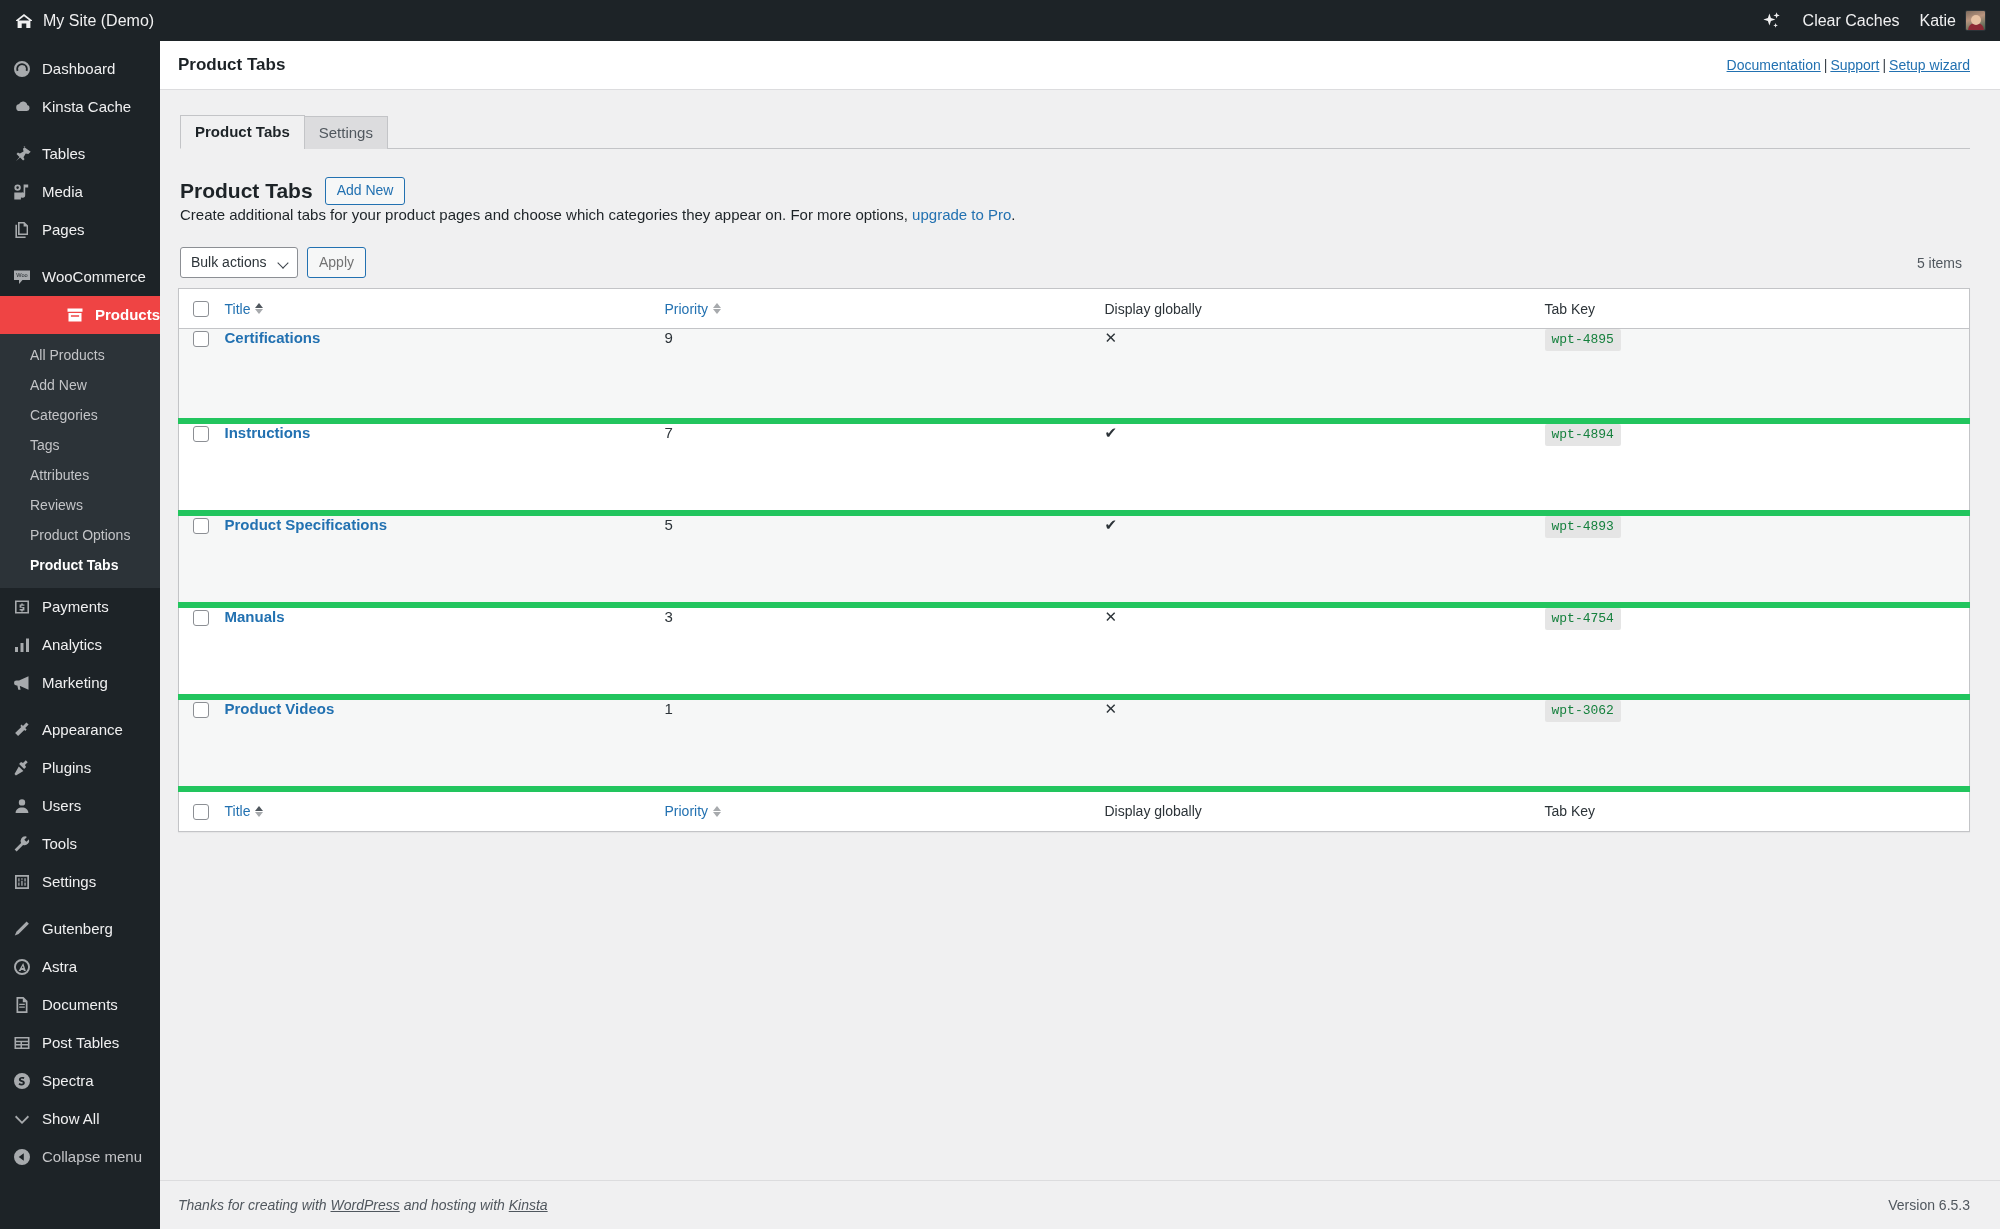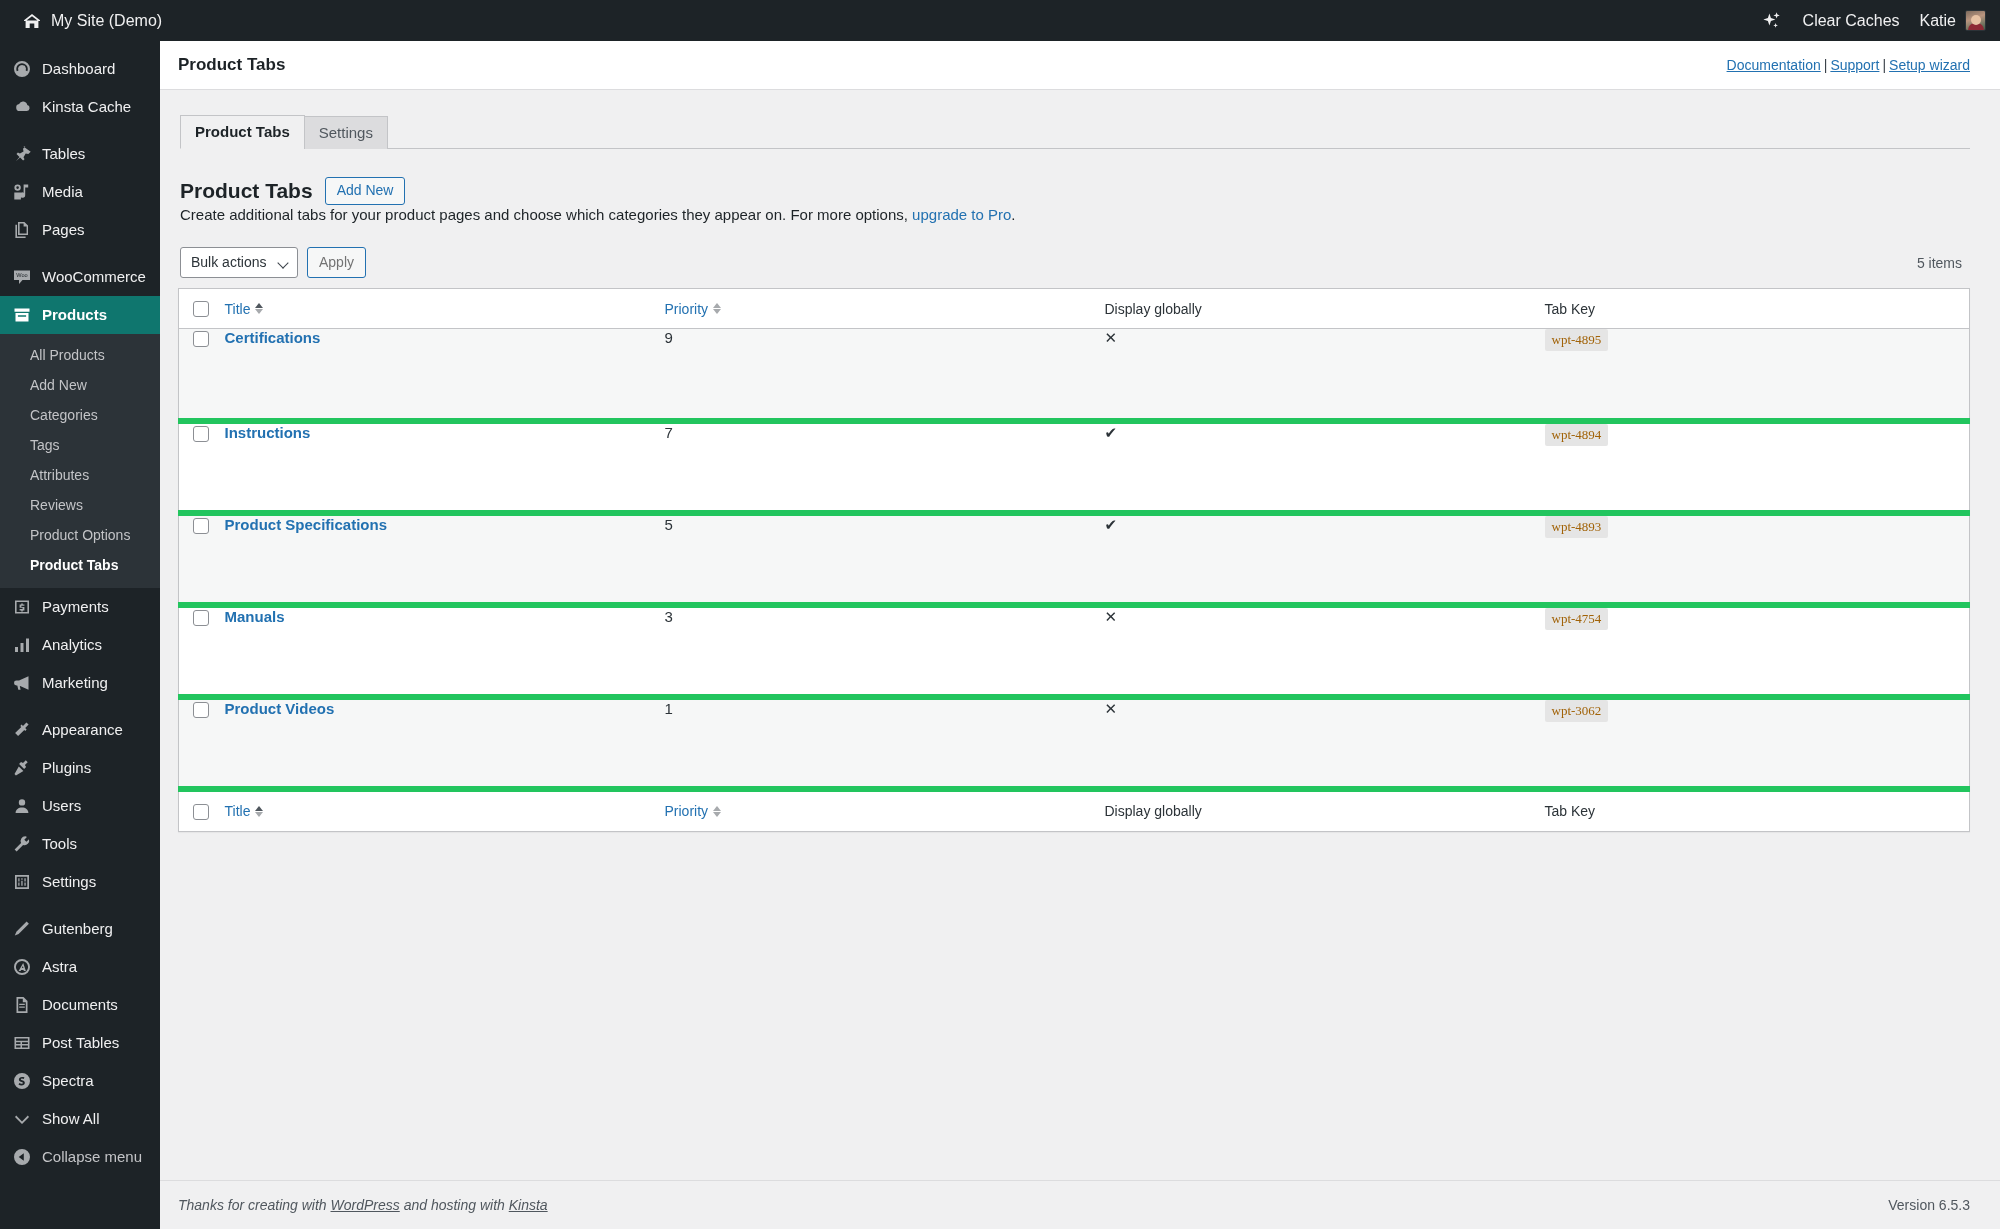--- a/index.html
+++ b/index.html
@@ -10,21 +10,21 @@
     overflow: hidden;
   }
 
   
   #adminbar {
     position: absolute; top: 0; left: 0; width: 2000px; height: 41px;
     background: #1d2327; color: #f0f0f1;
     display: flex; align-items: center; justify-content: space-between;
     font-size: 16px;
   }
-  .ab-left { display: flex; align-items: center; padding-left: 14px; gap: 9px; margin-left: 8px; }
+  .ab-left { display: flex; align-items: center; padding-left: 14px; gap: 9px; }
   .ab-right { display: flex; align-items: center; padding-right: 14px; gap: 20px; }
   .ab-item { display: flex; align-items: center; gap: 9px; color: #f0f0f1; }
   .ab-avatar {
     width: 21px; height: 21px; border-radius: 2px;
     background: linear-gradient(160deg,#7d6b5d 0%,#b9957f 40%,#3f5d4a 100%);
     border: 1px solid #2c3338; position: relative; overflow: hidden;
   }
   .ab-avatar::after{
     content:""; position:absolute; left:5px; top:4px; width:10px; height:10px;
     border-radius:50%; background:#e8c3a4;
@@ -41,21 +41,21 @@
   }
   .menu-item {
     position: relative;
     display: flex; align-items: center; gap: 10px;
     padding: 9px 0 9px 12px;
     color: #f0f0f1; line-height: 20px;
   }
   .menu-item .mlabel { white-space: nowrap; }
   .menu-sep { height: 9px; }
   .menu-item.current {
-    background: #0f766e; color: #fff; font-weight: 600;
+    background: #ef4444; color: #fff; font-weight: 600; justify-content: flex-end;
   }
   .menu-item.current::after{
     content:""; position:absolute; right:-8px; top:50%; transform:translateY(-50%);
     border-top: 8px solid transparent; border-bottom: 8px solid transparent;
     border-right: 8px solid #f0f0f1;
   }
   #submenu { background: #2c3338; padding: 6px 0 8px 0; }
   .submenu-item {
     display: block; padding: 6px 0 6px 30px; font-size: 14px; color: #c3c4c7;
     line-height: 18px;
@@ -152,22 +152,22 @@
   .sort-ind i.down { border-top: 5px solid #a7aaad; }
   .sort-ind.active i.up { border-bottom-color:#50575e; }
 
   table.wp-list tbody tr { height: 92px; border-bottom: 6px solid #22c55e; }
   table.wp-list tbody tr.alt { background: #f6f7f7; }
   table.wp-list tbody td { padding: 0; vertical-align: top; font-size: 15px; color: #2c3338; }
   td.cell-pad { padding-top: 17px; }
   .row-title { color: #2271b1; font-weight: 700; font-size: 15px; text-decoration: none; }
   .mark { font-size: 16px; color: #2c3338; }
   .tabkey {
-    display: inline-block; background: #e5e5e5; color: #a16207;
-    font-family: Liberation Serif, serif; font-size: 13px;
+    display: inline-block; background: #e5e5e5; color: #15803d;
+    font-family: Liberation Mono, monospace; font-size: 13px;
     padding: 3px 7px; border-radius: 2px; line-height: 16px;
   }
   input[type=checkbox] {
     appearance: none; -webkit-appearance: none;
     width: 16px; height: 16px; border: 1px solid #8c8f94; border-radius: 3px;
     background: #fff; cursor: pointer; display: inline-block; vertical-align: middle;
   }
 
   
   #footer {

